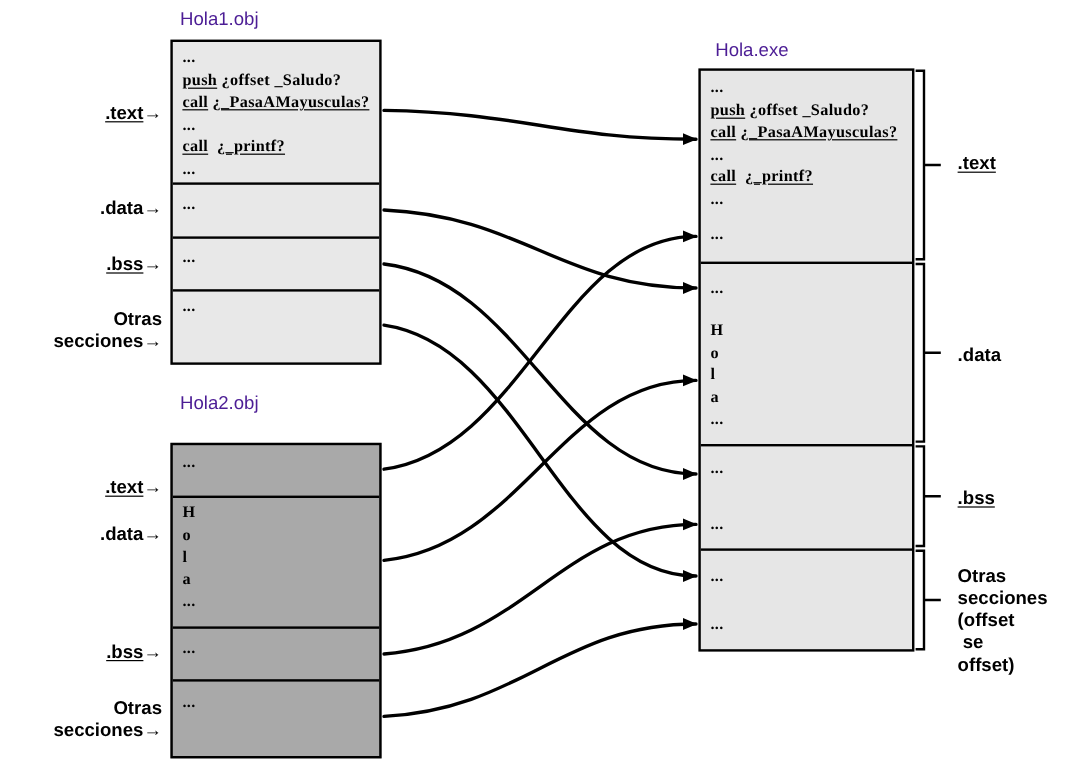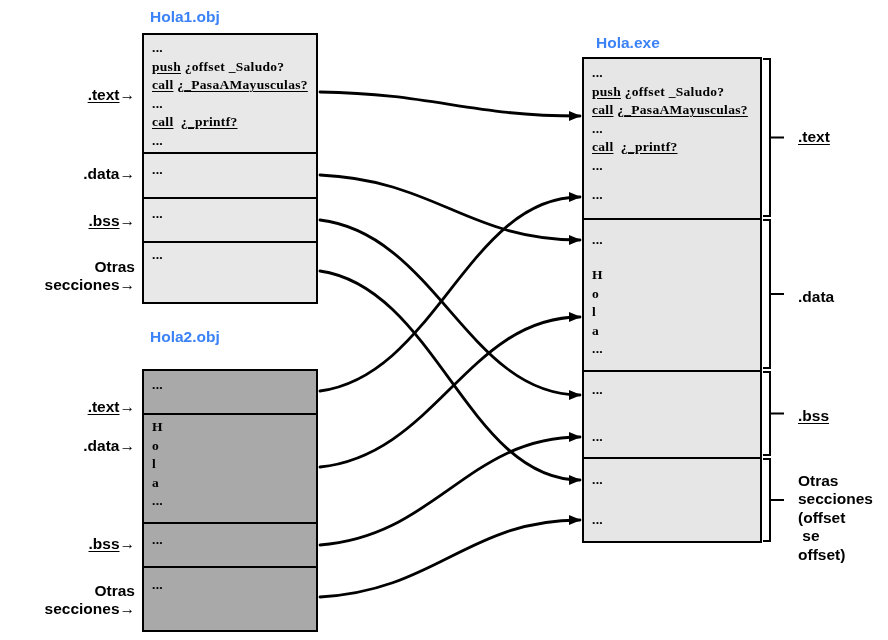--- a/index.html
+++ b/index.html
@@ -11,21 +11,21 @@
   .box { position:absolute; box-sizing:border-box; border:2px solid #000; }
   .sec { box-sizing:border-box; width:100%; }
   .sec + .sec { border-top:2px solid #000; }
   .part {
     position:absolute; font-family:"Liberation Serif", serif; font-weight:700;
     font-size:13.5px; color:#000; white-space:pre; letter-spacing:0.3px;
   }
   .cl { height:18.5px; line-height:18.5px; }
   .lbl { position:absolute; font-weight:700; font-size:15.5px; color:#000; white-space:pre; }
   .ll { height:18.5px; line-height:18.5px; }
-  .title { position:absolute; font-weight:700; font-size:15.5px; color:#3b82f6; }
+  .title { position:absolute; font-weight:400; font-size:15.5px; color:#4c1d95; }
   .sq {
     text-decoration-line:underline; text-decoration-style:wavy;
     text-decoration-color:#e00000; text-decoration-thickness:1px;
     text-underline-offset:2px;
     text-decoration:underline;
   }
   svg.wires { position:absolute; left:0; top:0; pointer-events:none; }
 </style>
 </head>
 <body>

